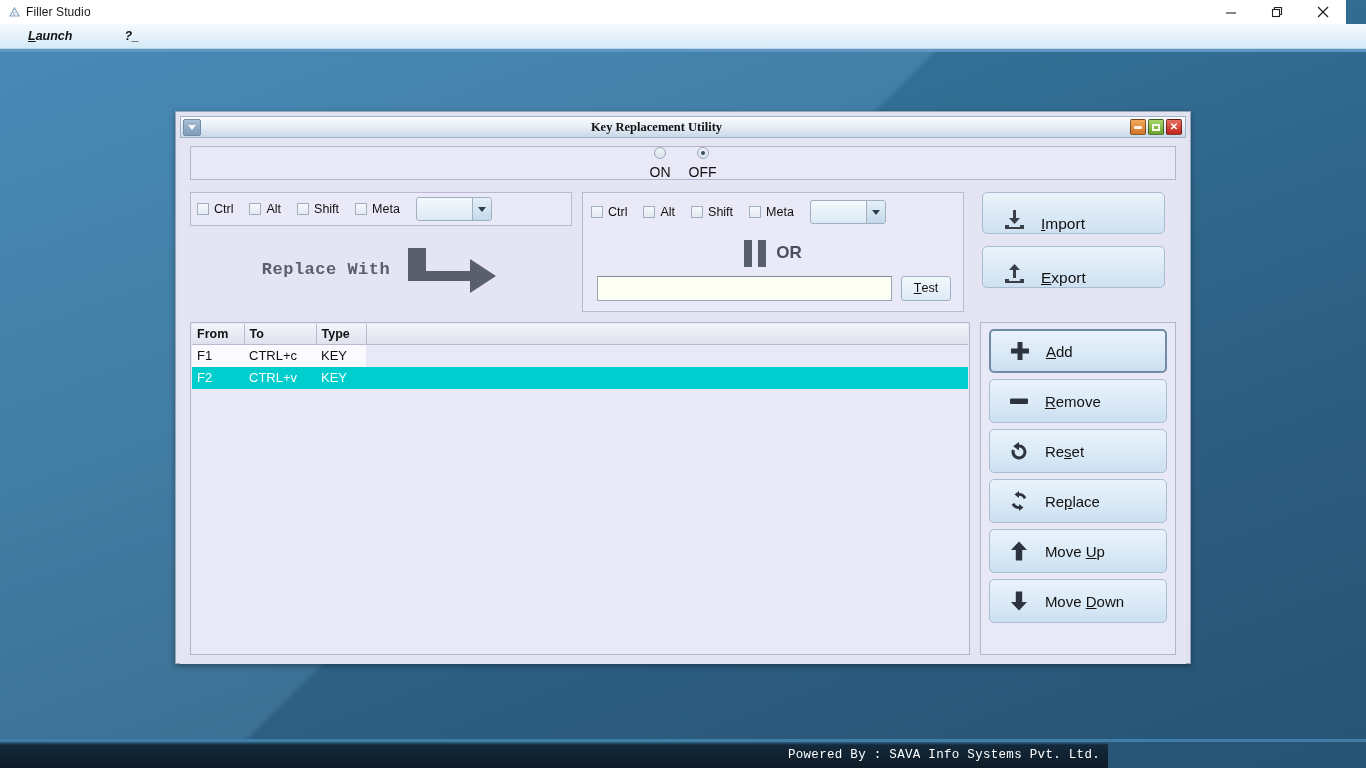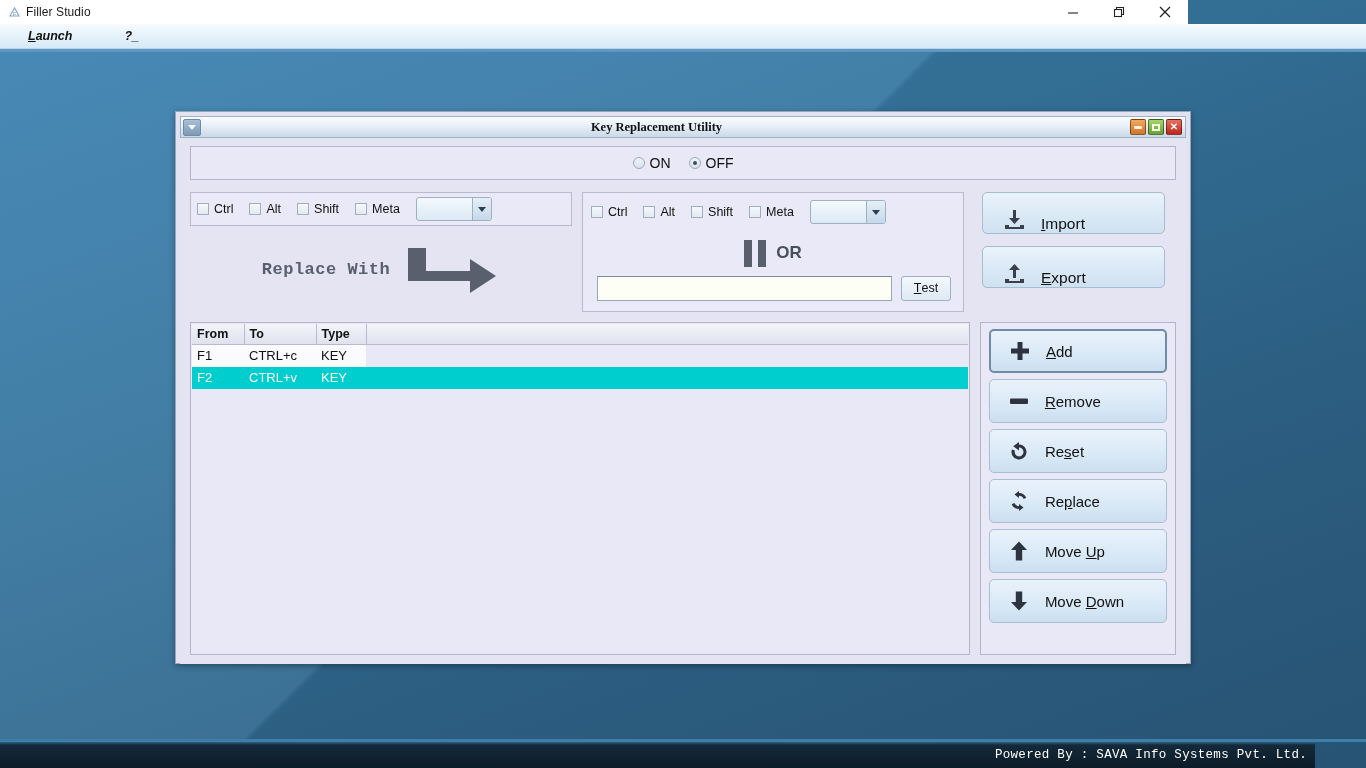--- a/index.html
+++ b/index.html
@@ -13,21 +13,21 @@
 
   body {
     position: relative;
     background:
       linear-gradient(135deg, rgba(255,255,255,0.06) 0%, rgba(255,255,255,0.06) 46%, rgba(0,0,0,0.08) 46.4%, rgba(0,0,0,0.08) 100%),
       linear-gradient(160deg, #3d83b4 0%, #36769f 38%, #2f648a 72%, #2a5a7d 100%);
   }
 
   
   #app-titlebar {
-    position: absolute; left: 0; top: 0; width: 1188px; height: 24px;
+    position: absolute; left: 0; top: 0; width: 1346px; height: 24px;
     background: #ffffff;
     display: flex; align-items: center;
   }
   #app-titlebar .tb-icon {
     width: 18px; height: 16px; margin-left: 5px;
     display: flex; align-items: center; justify-content: center;
     font-size: 9px; color: #7a9bbd;
   }
   #app-titlebar .tb-title {
     font-size: 12px; color: #1a1a1a; margin-left: 3px; letter-spacing: .1px;
@@ -52,21 +52,21 @@
   #app-menubar .menuitem.second { margin-left: 32px; font-weight: bold; }
   .ul { text-decoration: underline; }
 
   #app-topband {
     position: absolute; left: 0; top: 49px; width: 1366px; height: 3px;
     background: #5e97c4;
   }
 
   
   #statusbar {
-    position: absolute; left: 0; bottom: 0; width: 1315px; height: 26px;
+    position: absolute; left: 0; bottom: 0; width: 1108px; height: 26px;
     background: linear-gradient(to bottom,#2f6382 0%, #14293a 12%, #0d1b27 100%);
     display: flex; align-items: center; justify-content: flex-end;
   }
   #statusbar .sb-text {
     color: #ffffff; font-family: "Liberation Mono", monospace;
     font-size: 12.5px; padding-right: 8px; letter-spacing: .3px;
   }
   #statusbar-top {
     position: absolute; left:0; bottom: 26px; width: 1366px; height: 3px;
     background: #3f7ea8;
@@ -116,21 +116,21 @@
   
   #kru-body { position: relative; height: 526px; background: #e4e4f3; padding: 8px 10px 0 10px; }
 
   .grp { border: 1px solid #b4b4cc; background: #e8e8f6; }
 
   
   #toggle-panel {
     height: 34px; display: flex; align-items: center; justify-content: center;
     gap: 0px;
   }
-  .radio-wrap { display: inline-flex; align-items: center; gap: 5px; margin: 4px 9px; }
+  .radio-wrap { display: inline-flex; align-items: center; gap: 5px; margin: 4px 9px; flex-direction: column; }
   .radio {
     width: 12px; height: 12px; border-radius: 50%;
     background: linear-gradient(to bottom,#eef3f8,#d9e2ec);
     border: 1px solid #9aa8b8; position: relative;
   }
   .radio.on::after {
     content: ""; position: absolute; left: 3px; top: 3px;
     width: 4px; height: 4px; border-radius: 50%; background: #3e4d5c;
   }
   .radio-label { font-size: 14px; color: #111; }

